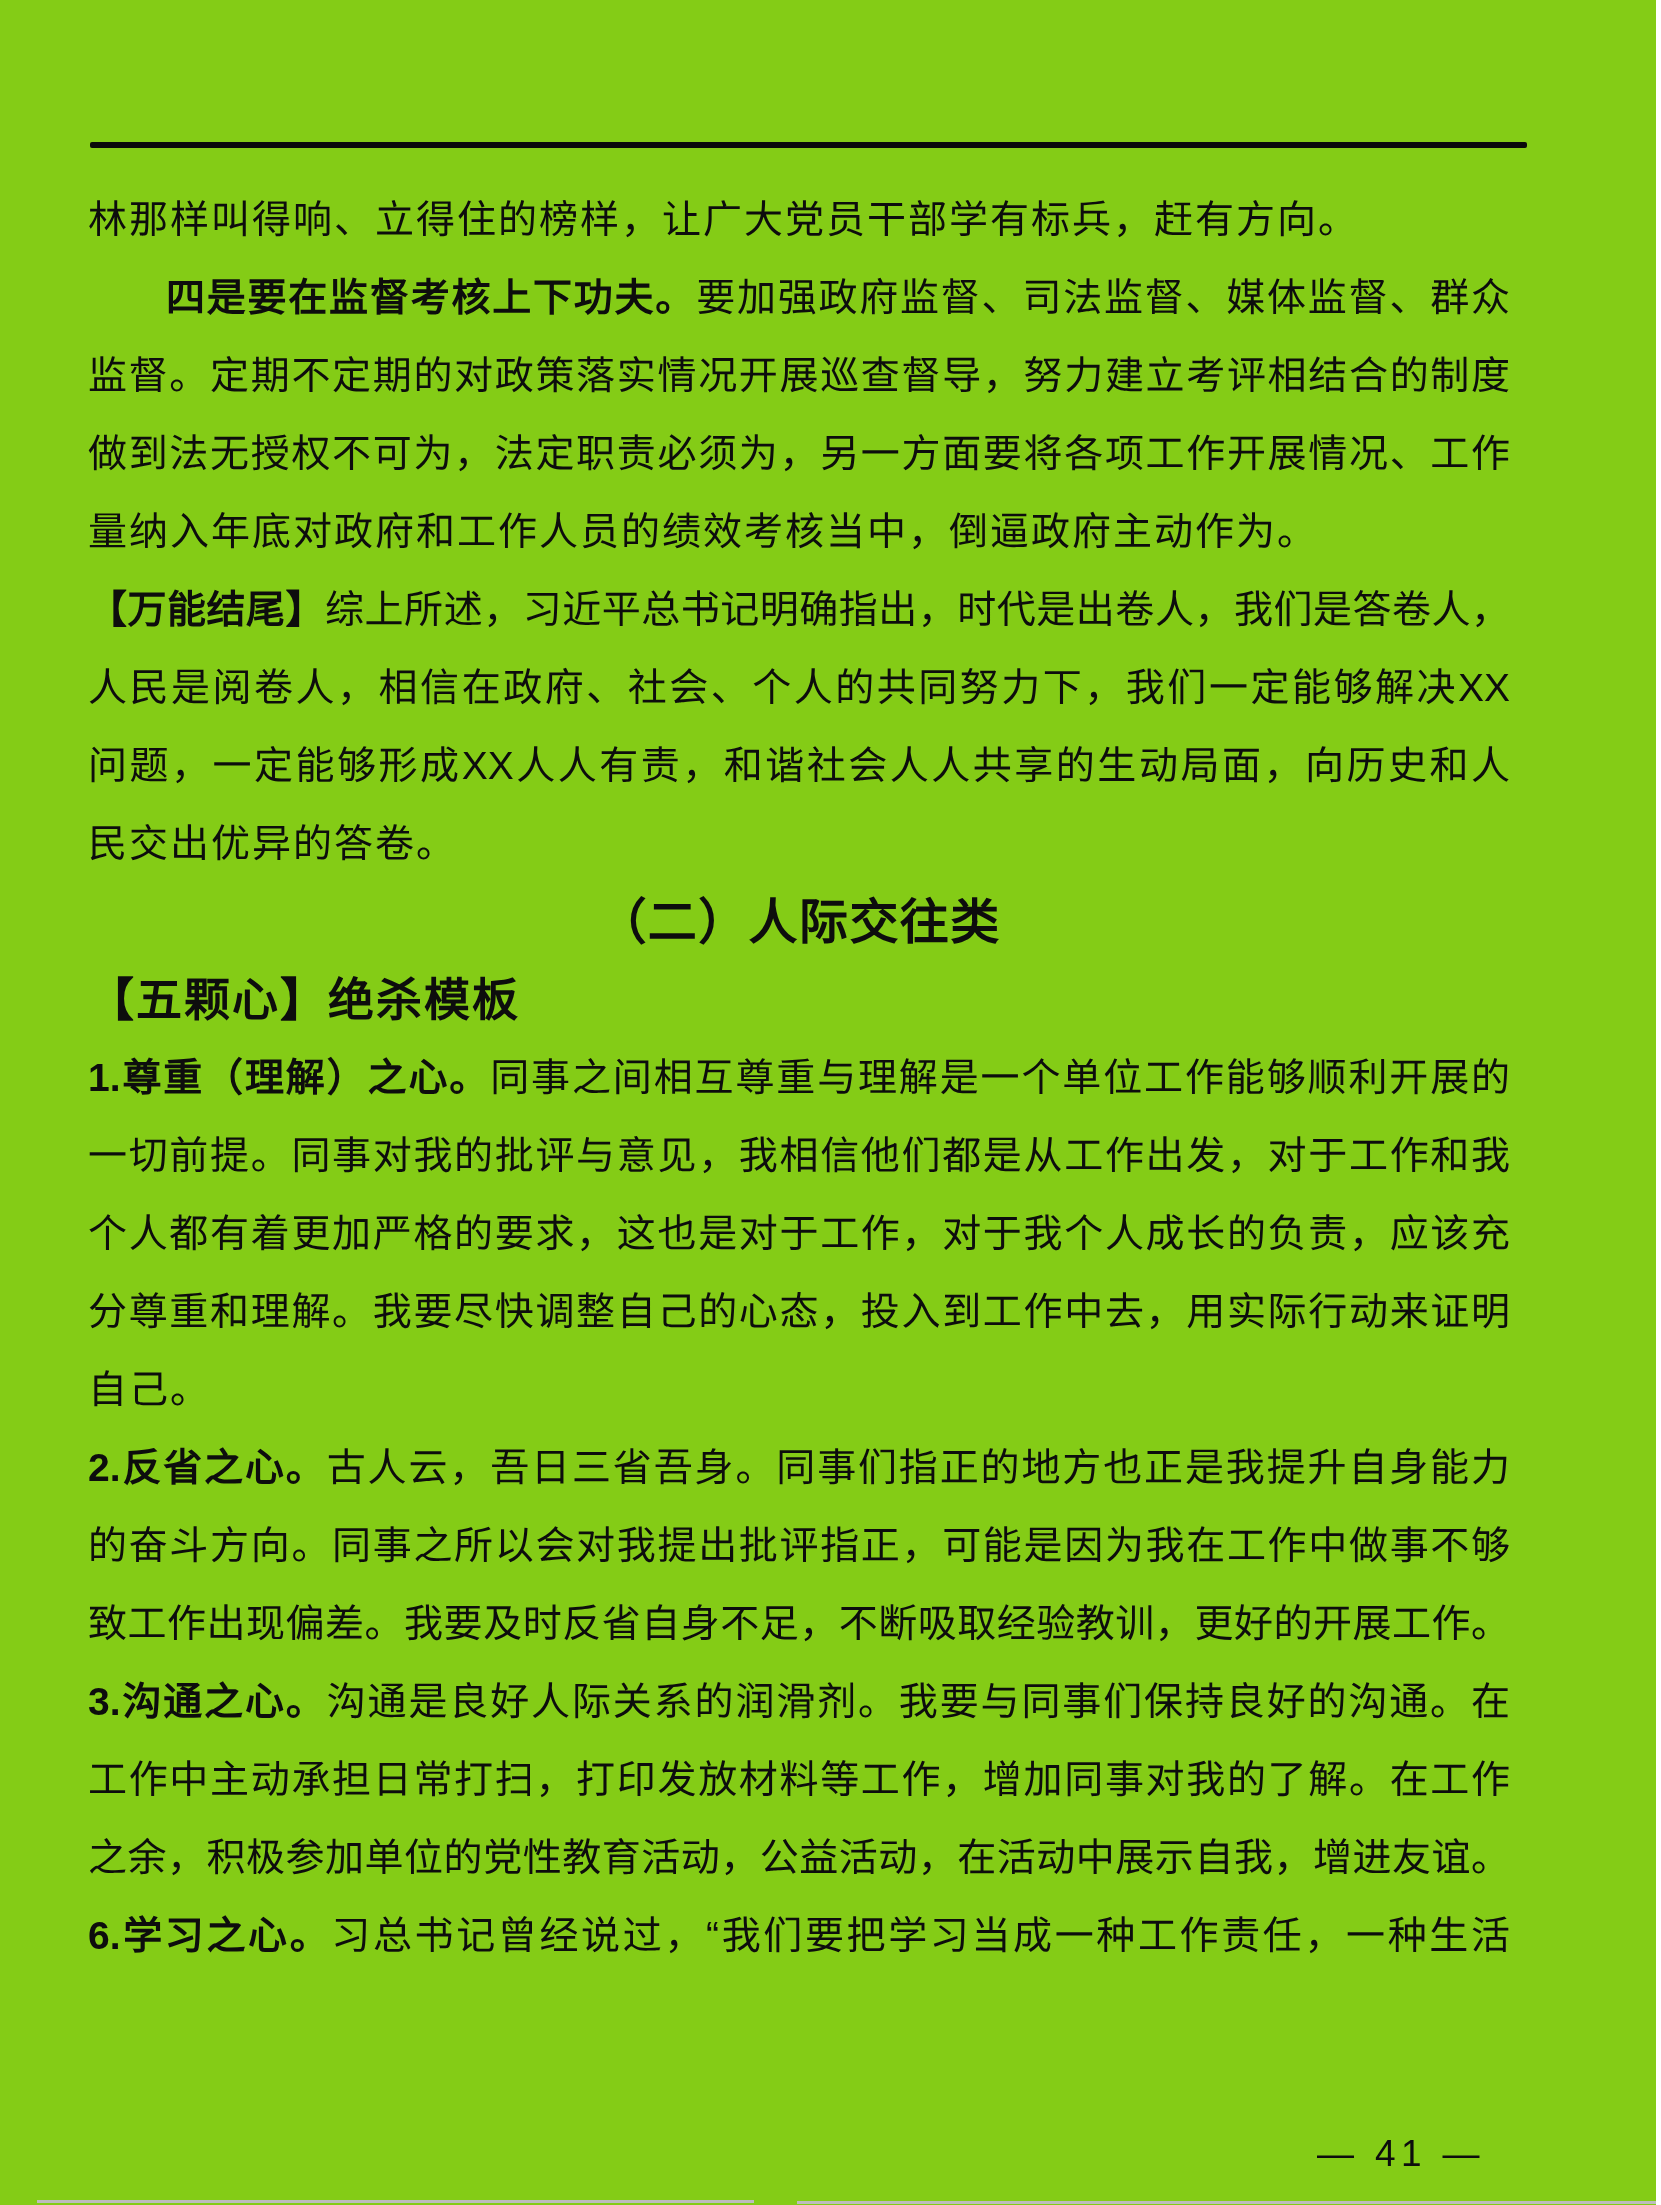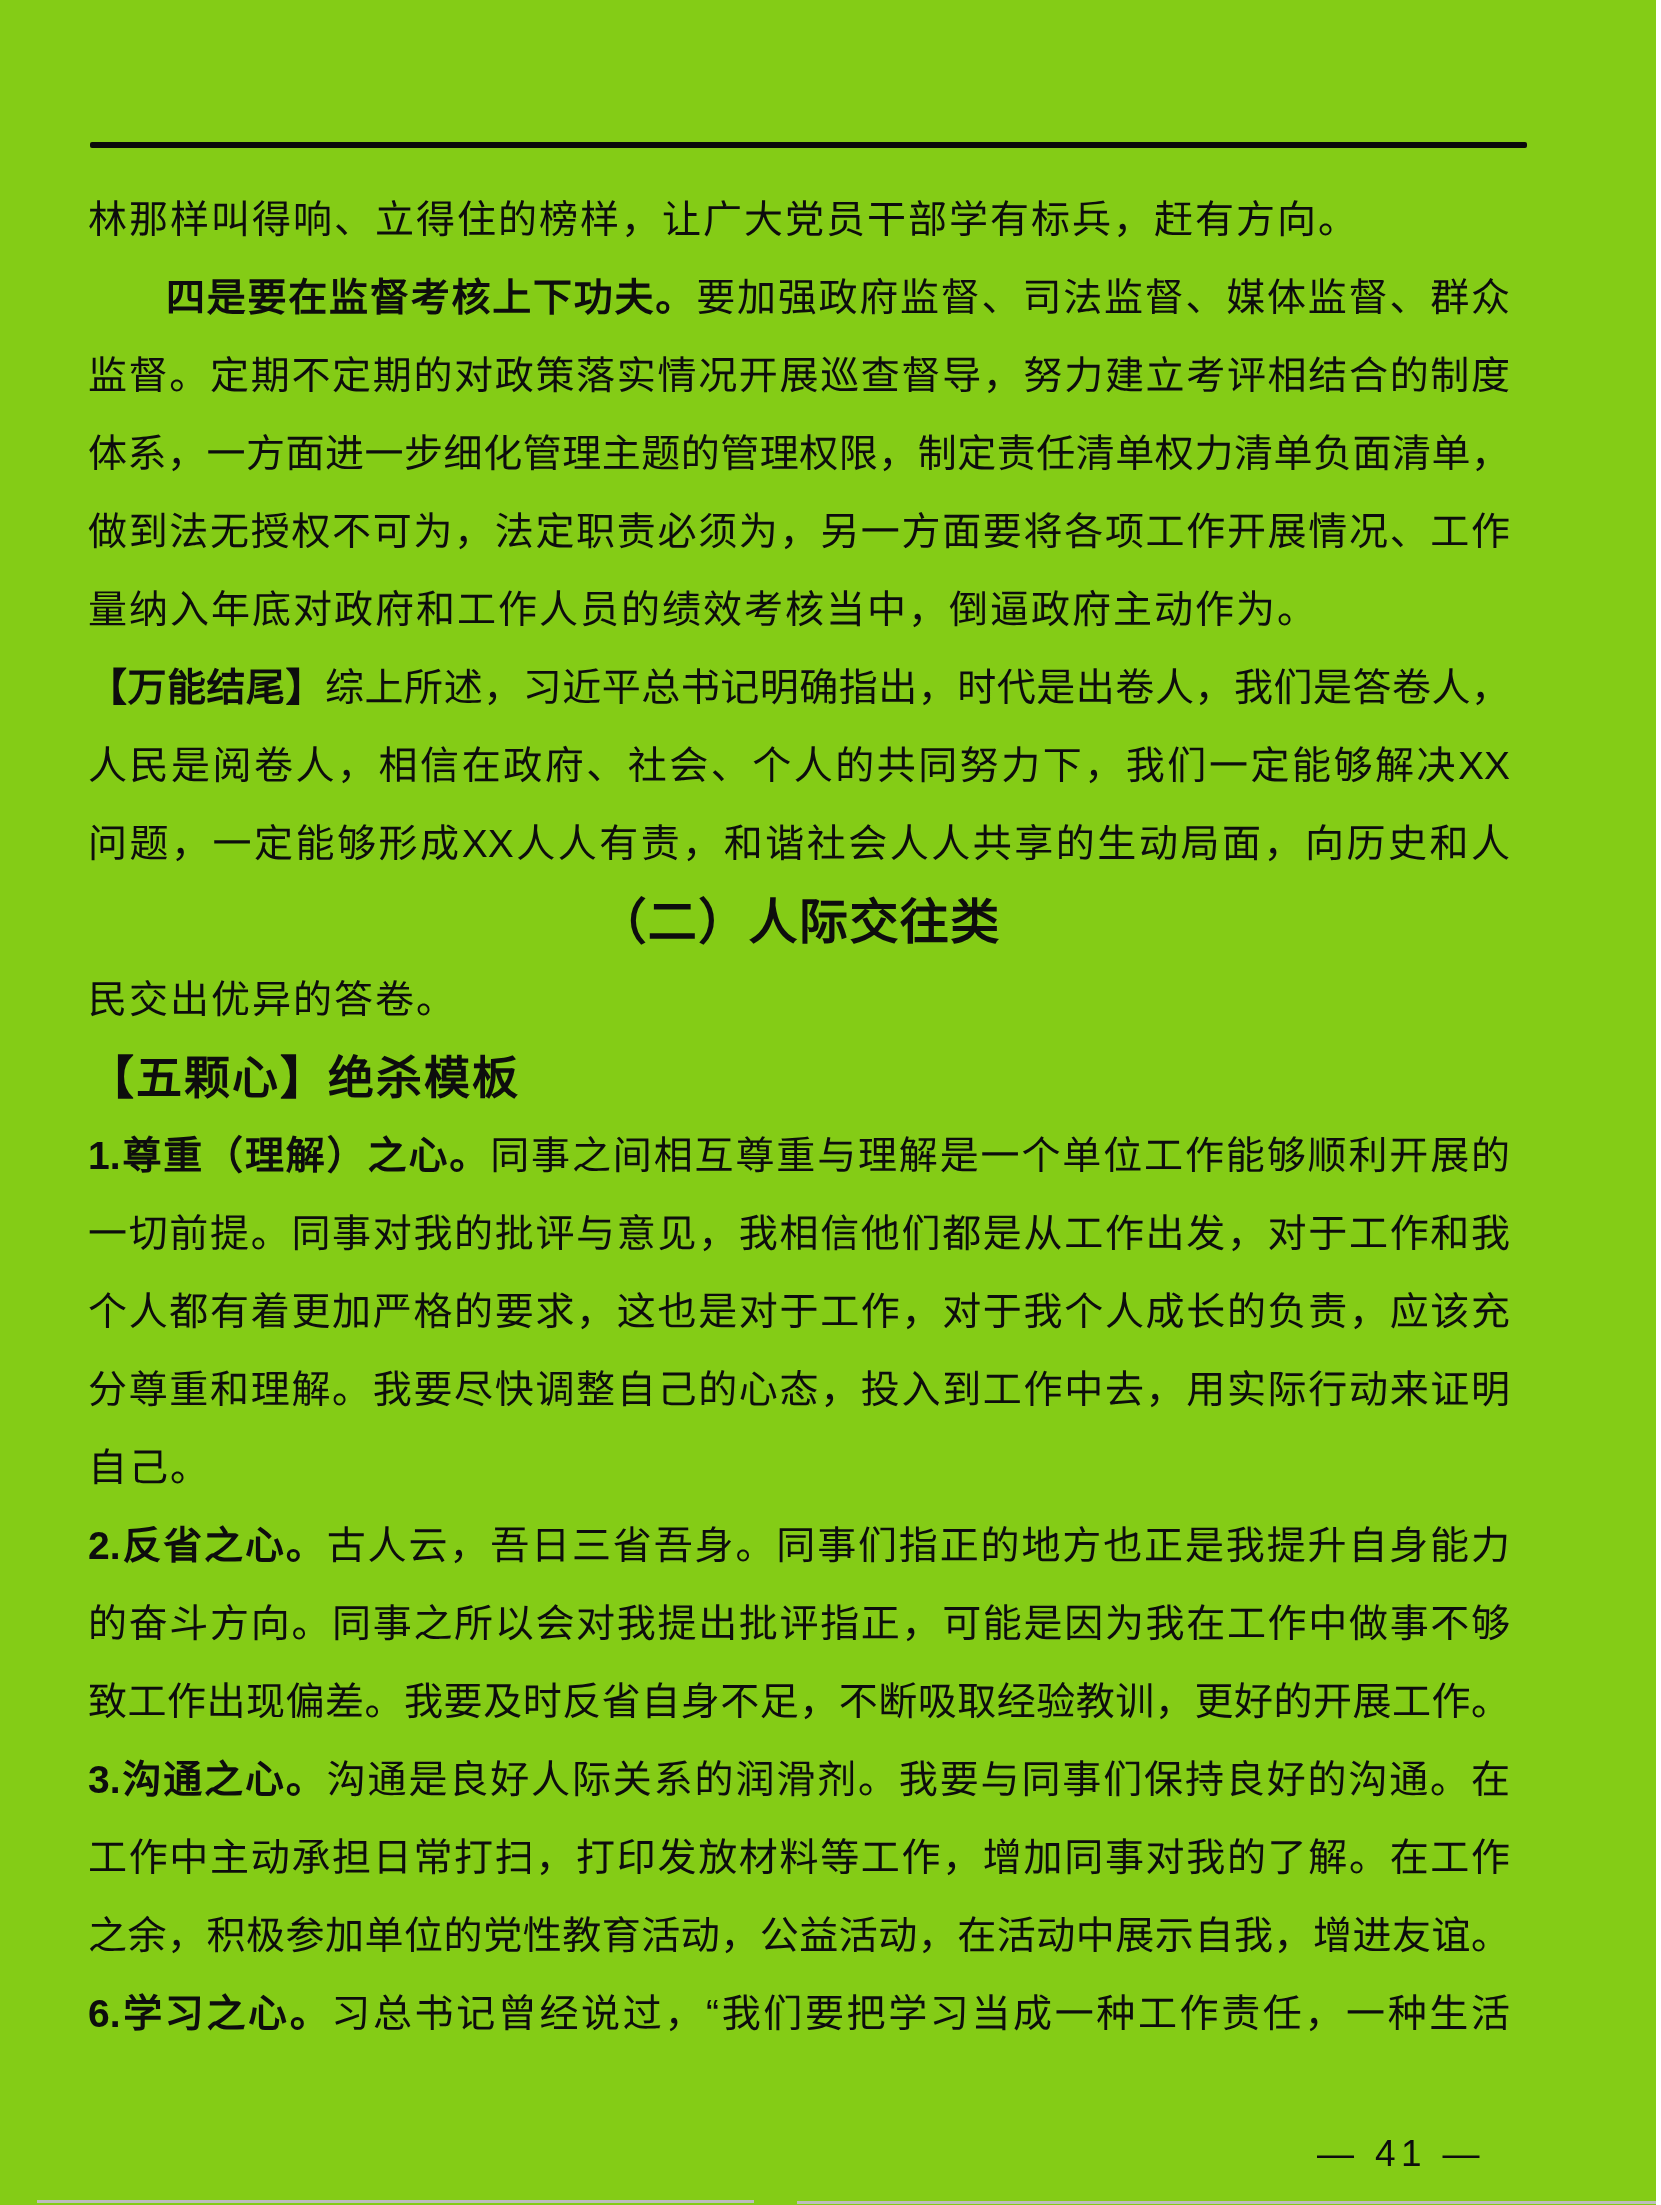--- a/index.html
+++ b/index.html
@@ -70,28 +70,27 @@
 </style>
 </head>
 <body>
 
 <div class="page">
   <div class="top-rule"></div>
   <div class="body-block">
       <div class="line body"><span>林那样叫得响、立得住的榜样，让广大党员干部学有标兵，赶有方向。</span></div>
       <div class="line body justify indent"><b>四是要在监督考核上下功夫。</b><span>要加强政府监督、司法监督、媒体监督、群众</span></div>
       <div class="line body justify"><span>监督。定期不定期的对政策落实情况开展巡查督导，努力建立考评相结合的制度</span></div>
-      <div class="line body justify"><span>体系，一方面进一步细化管理主题的管理权限，制定责任清单权力清单负面清单，</span></div>
       <div class="line body justify"><span>做到法无授权不可为，法定职责必须为，另一方面要将各项工作开展情况、工作</span></div>
       <div class="line body"><span>量纳入年底对政府和工作人员的绩效考核当中，倒逼政府主动作为。</span></div>
       <div class="line body justify"><b>【万能结尾】</b><span>综上所述，习近平总书记明确指出，时代是出卷人，我们是答卷人，</span></div>
       <div class="line body justify"><span>人民是阅卷人，相信在政府、社会、个人的共同努力下，我们一定能够解决XX</span></div>
       <div class="line body justify"><span>问题，一定能够形成XX人人有责，和谐社会人人共享的生动局面，向历史和人</span></div>
+      <div class="line body"><span>民交出优异的答卷。</span></div>
       <div class="line heading1"><b>（二）人际交往类</b></div>
-      <div class="line body"><span>民交出优异的答卷。</span></div>
       <div class="line heading2"><b>【五颗心】绝杀模板</b></div>
       <div class="line body justify"><b>1.尊重（理解）之心。</b><span>同事之间相互尊重与理解是一个单位工作能够顺利开展的</span></div>
       <div class="line body justify"><span>一切前提。同事对我的批评与意见，我相信他们都是从工作出发，对于工作和我</span></div>
       <div class="line body justify"><span>个人都有着更加严格的要求，这也是对于工作，对于我个人成长的负责，应该充</span></div>
       <div class="line body justify"><span>分尊重和理解。我要尽快调整自己的心态，投入到工作中去，用实际行动来证明</span></div>
       <div class="line body"><span>自己。</span></div>
       <div class="line body justify"><b>2.反省之心。</b><span>古人云，吾日三省吾身。同事们指正的地方也正是我提升自身能力</span></div>
       <div class="line body justify"><span>的奋斗方向。同事之所以会对我提出批评指正，可能是因为我在工作中做事不够</span></div>
       <div class="line body justify"><span>致工作出现偏差。我要及时反省自身不足，不断吸取经验教训，更好的开展工作。</span></div>
       <div class="line body justify"><b>3.沟通之心。</b><span>沟通是良好人际关系的润滑剂。我要与同事们保持良好的沟通。在</span></div>

